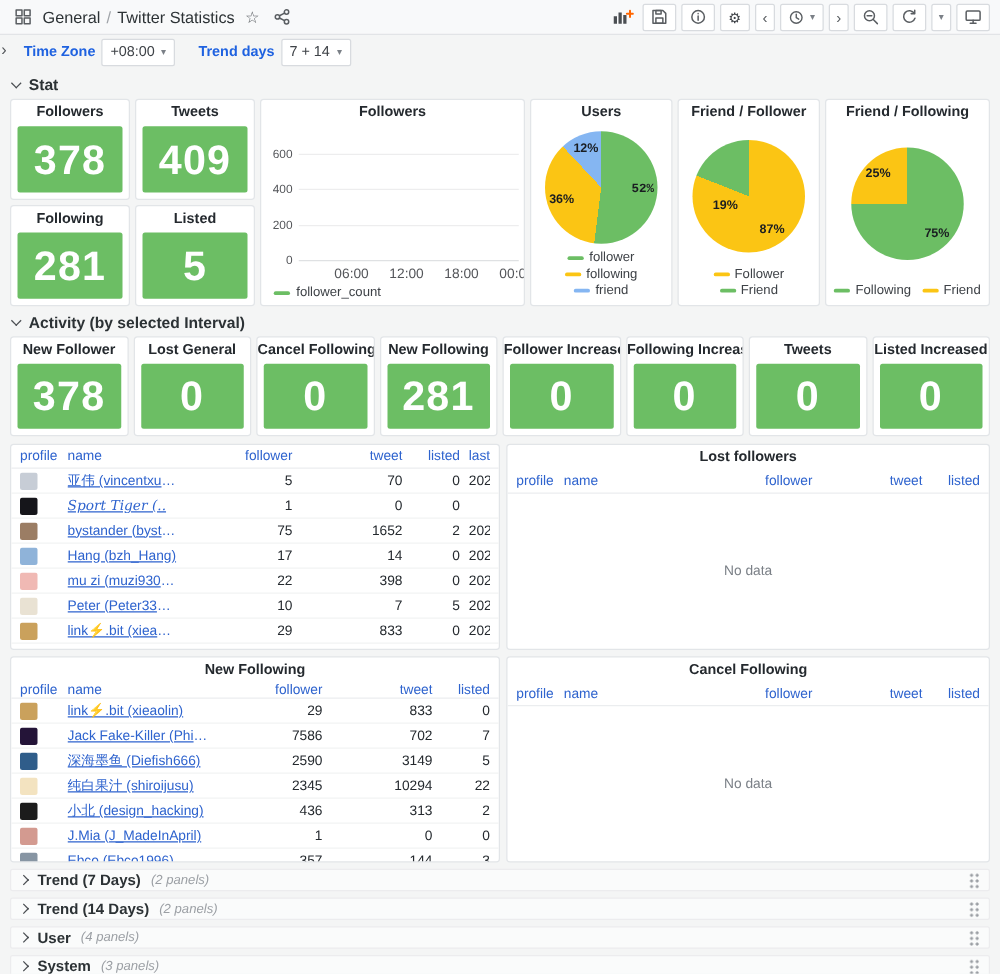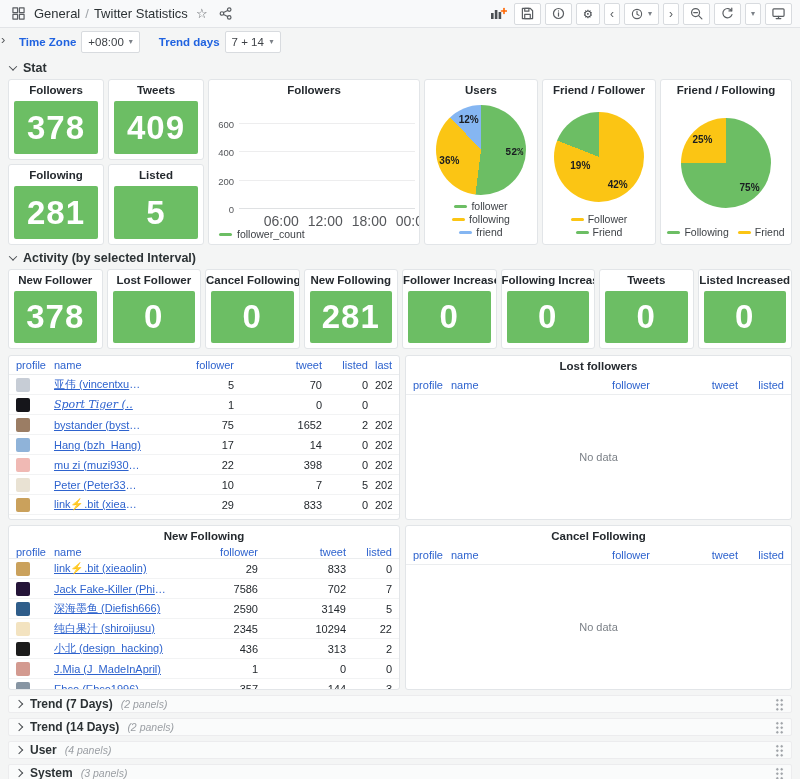--- a/index.html
+++ b/index.html
@@ -41,21 +41,21 @@
   .act-row{display:flex;gap:4px;padding:0 8px;height:80px}
   .act-row .panel{flex:1}
   .stat-fill{flex:1;margin:1px 5px 5px;border-radius:2px;color:#fff;display:flex;align-items:center;
     justify-content:center;font-size:33px;font-weight:600;letter-spacing:1px}
   
   .ts-panel{width:212px;flex:none}
   .ts-body{flex:1;position:relative}
   .plot{position:absolute;left:30px;right:4px;top:10px;bottom:18px}
   .gridline{position:absolute;left:0;right:0;height:1px;background:#ededee}
   .ytick{position:absolute;right:calc(100% + 5px);font-size:9.5px;color:#54565a;transform:translateY(50%)}
-  .xtick{position:absolute;top:calc(100% + 4px);font-size:14px;color:#54565a;transform:translateX(-50%)}
+  .xtick{position:absolute;top:calc(100% + 4px);font-size:11px;color:#54565a;transform:translateX(-50%)}
   .ts-legend{height:17px;display:flex;align-items:center;gap:5px;padding:0 0 3px 10px;
     font-size:10.5px;color:#3e4247;flex:none}
   .dash{width:13px;height:3px;border-radius:2px;display:inline-block;flex:none}
   
   .pie-p1,.pie-p2{width:114px;flex:none}
   .pie-p3{flex:1}
   .pie-wrap{flex:1;display:flex;align-items:center;justify-content:center;min-height:0}
   .pie{width:90px;height:90px;border-radius:50%;position:relative;flex:none}
   .pie-label{position:absolute;transform:translate(-50%,-50%);font-size:10px;font-weight:bold;color:#1a1d21}
   .pie-legend{display:flex;flex-wrap:wrap;justify-content:center;column-gap:9px;row-gap:1px;
@@ -269,21 +269,21 @@
         <span class="leg-item">
           <span class="dash" style="background: rgb(133, 182, 242);"></span>
           <span>friend</span>
         </span>
       </div>
     </div>
   <div class="panel pie-p2">
       <div class="ptitle">Friend / Follower</div>
       <div class="pie-wrap">
         <div class="pie" style="background: conic-gradient(rgb(251, 197, 20) 0%, rgb(251, 197, 20) 81%, rgb(108, 190, 100) 81%, rgb(108, 190, 100) 100%);">
-          <span class="pie-label" style="left: 70.7971%; top: 80.602%;">42%</span>
+          <span class="pie-label" style="left: 70.7971%; top: 80.602%;">87%</span>
           <span class="pie-label" style="left: 29.2029%; top: 19.398%; margin-top: 36px;">19%</span>
         </div>
       </div>
       <div class="pie-legend">
         <span class="leg-item">
           <span class="dash" style="background: rgb(251, 197, 20);"></span>
           <span>Follower</span>
         </span>
         <span class="leg-item">
           <span class="dash" style="background: rgb(108, 190, 100);"></span>
@@ -316,21 +316,21 @@
   <span class="chev down"></span>
   <span>Activity (by selected Interval)</span>
 </div>
 
 <div class="act-row">
     <div class="panel">
       <div class="ptitle">New Follower</div>
       <div class="stat-fill" style="background: rgb(108, 190, 100);">378</div>
     </div>
     <div class="panel">
-      <div class="ptitle">Lost Follower</div>
+      <div class="ptitle">Lost General</div>
       <div class="stat-fill" style="background: rgb(108, 190, 100);">0</div>
     </div>
     <div class="panel">
       <div class="ptitle">Cancel Following</div>
       <div class="stat-fill" style="background: rgb(108, 190, 100);">0</div>
     </div>
     <div class="panel">
       <div class="ptitle">New Following</div>
       <div class="stat-fill" style="background: rgb(108, 190, 100);">281</div>
     </div>

